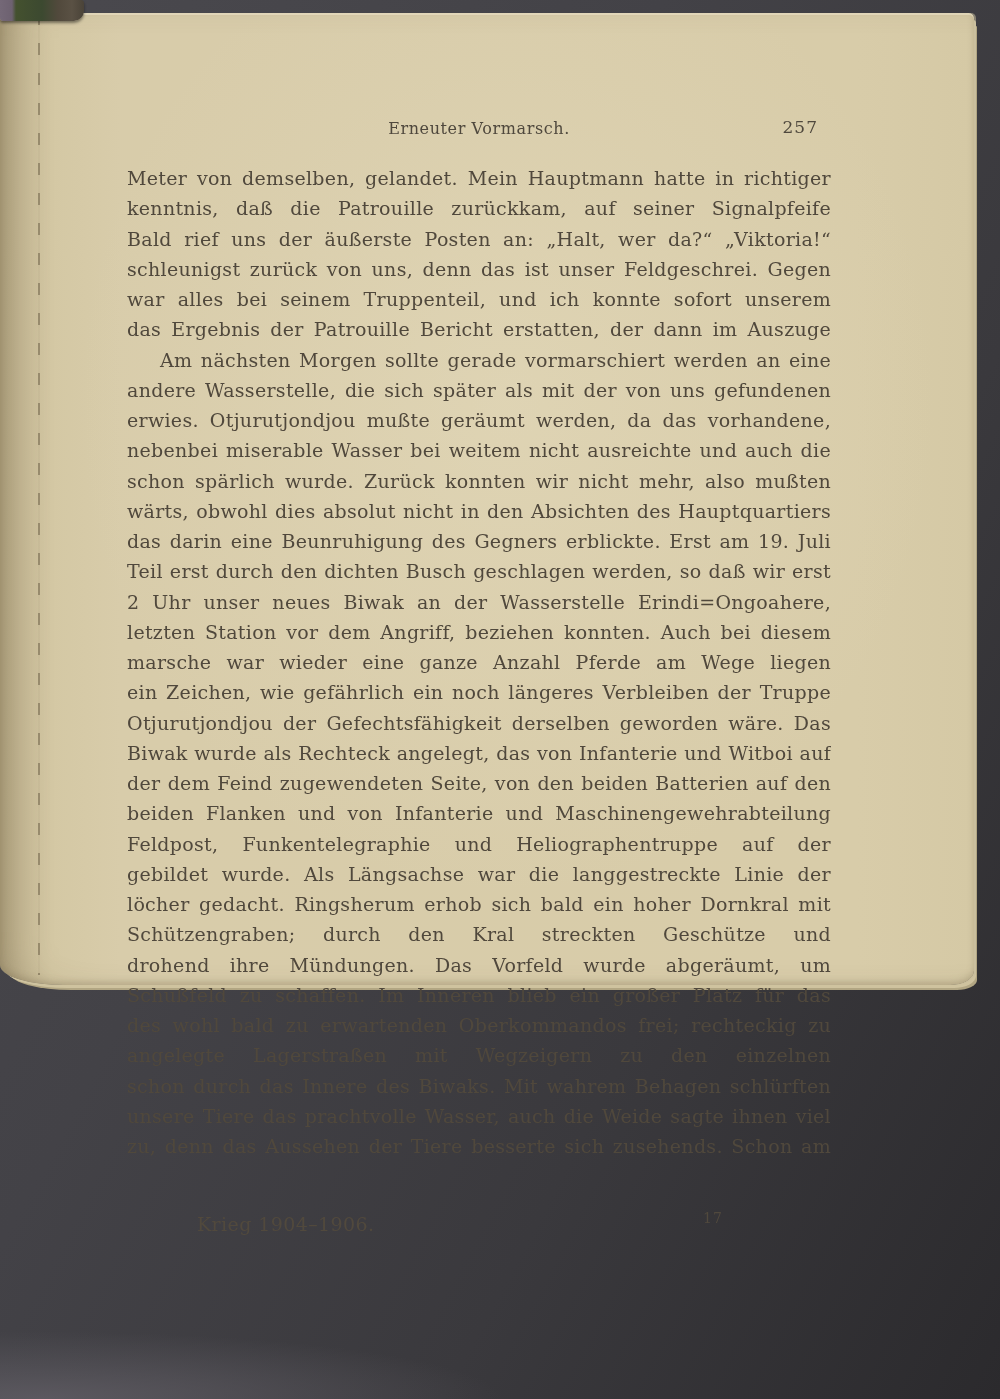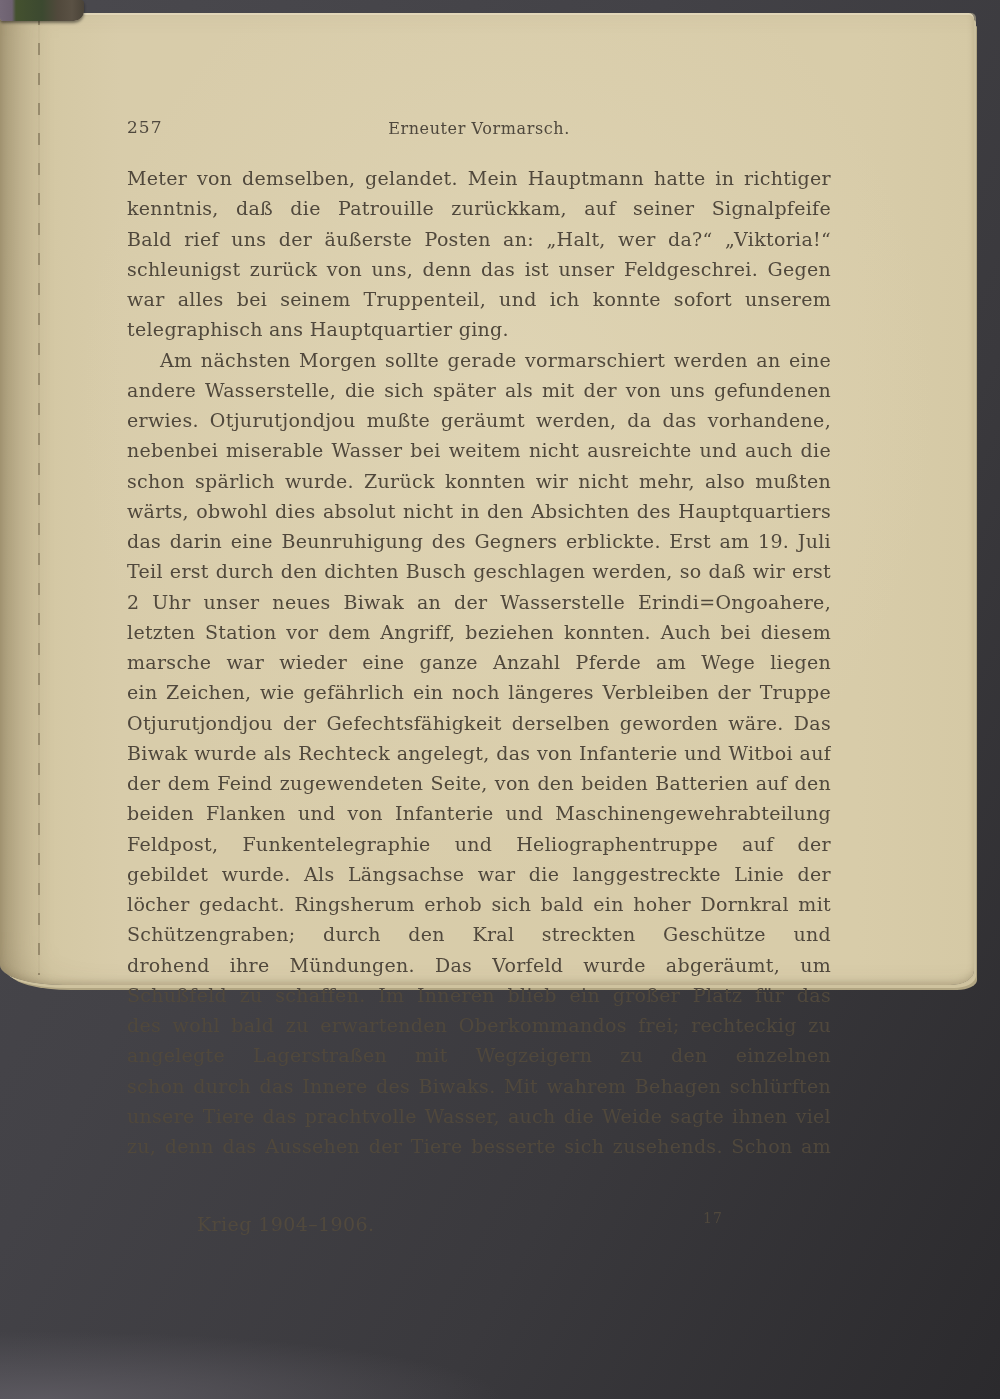--- a/index.html
+++ b/index.html
@@ -56,21 +56,21 @@
     z-index: 3;
   }
   .running-header {
     position: absolute; top: 106px; left: 127px; width: 704px;
     text-align: center;
     font-size: 16px; letter-spacing: 0.6px;
     color: #4f483d;
   }
   .page-num {
     position: absolute; top: 104px; left: 127px; width: 691px;
-    text-align: left;
+    text-align: right;
     font-size: 17px; letter-spacing: 1px;
     color: #4f483d;
   }
   .body-text {
     position: absolute; top: 150px; left: 127px; width: 704px;
     font-size: 19px; line-height: 30.25px;
     letter-spacing: 0.3px;
     color: #50483c;
   }
   .body-text .line {
@@ -103,21 +103,21 @@
   <div class="running-header">Erneuter Vormarsch.</div>
 
   <div class="page-num">257</div>
 
   <div class="body-text">
       <div class="line">Meter von demselben, gelandet. Mein Hauptmann hatte in richtiger Er=</div>
       <div class="line">kenntnis, daß die Patrouille zurückkam, auf seiner Signalpfeife gepfiffen.</div>
       <div class="line">Bald rief uns der äußerste Posten an: „Halt, wer da?“ „Viktoria!“ klang's</div>
       <div class="line">schleunigst zurück von uns, denn das ist unser Feldgeschrei. Gegen 12 Uhr</div>
       <div class="line">war alles bei seinem Truppenteil, und ich konnte sofort unserem Führer über</div>
-      <div class="line no-just">telegraphisch ans Hauptquartier ging.</div>
+      <div class="line">das Ergebnis der Patrouille Bericht erstatten, der dann im Auszuge</div>
       <div class="line indent">Am nächsten Morgen sollte gerade vormarschiert werden an eine</div>
       <div class="line">andere Wasserstelle, die sich später als mit der von uns gefundenen identisch</div>
       <div class="line">erwies. Otjurutjondjou mußte geräumt werden, da das vorhandene,</div>
       <div class="line">nebenbei miserable Wasser bei weitem nicht ausreichte und auch die Weide</div>
       <div class="line">schon spärlich wurde. Zurück konnten wir nicht mehr, also mußten wir vor=</div>
       <div class="line">wärts, obwohl dies absolut nicht in den Absichten des Hauptquartiers lag,</div>
       <div class="line">das darin eine Beunruhigung des Gegners erblickte. Erst am 19. Juli um</div>
       <div class="line">Teil erst durch den dichten Busch geschlagen werden, so daß wir erst gegen</div>
       <div class="line">2 Uhr unser neues Biwak an der Wasserstelle Erindi=Ongoahere, wohl der</div>
       <div class="line">letzten Station vor dem Angriff, beziehen konnten. Auch bei diesem Vor=</div>

